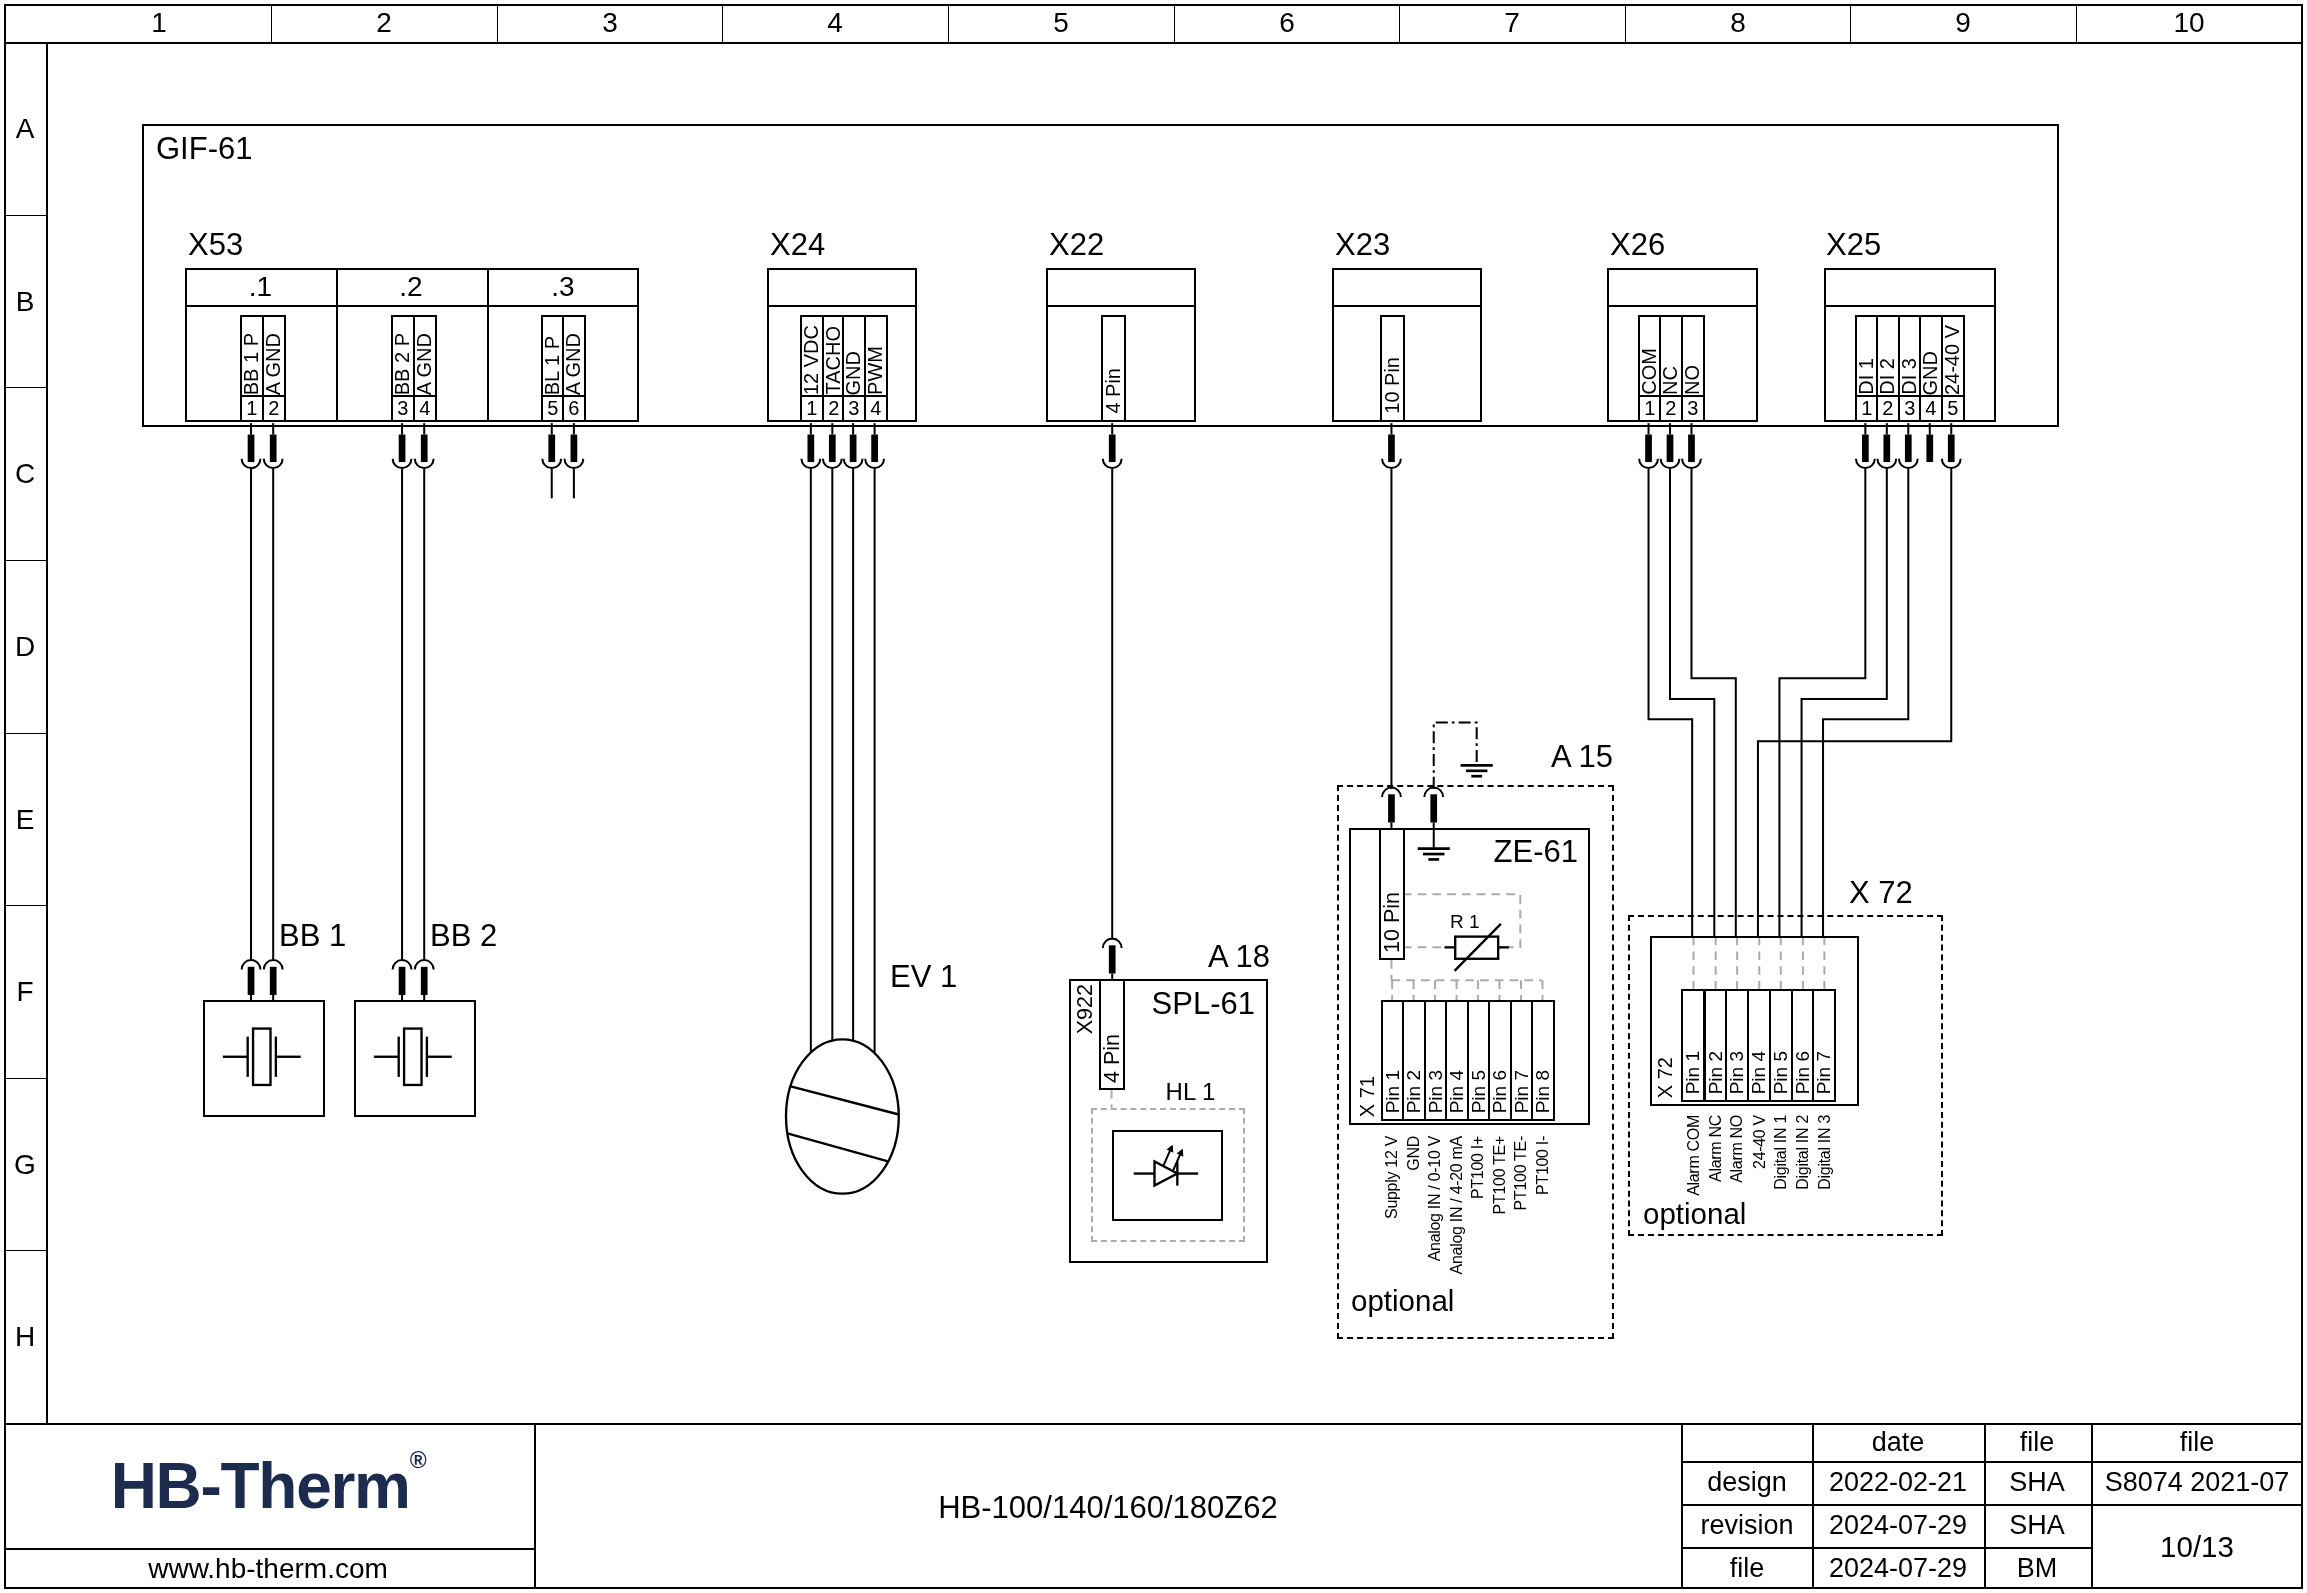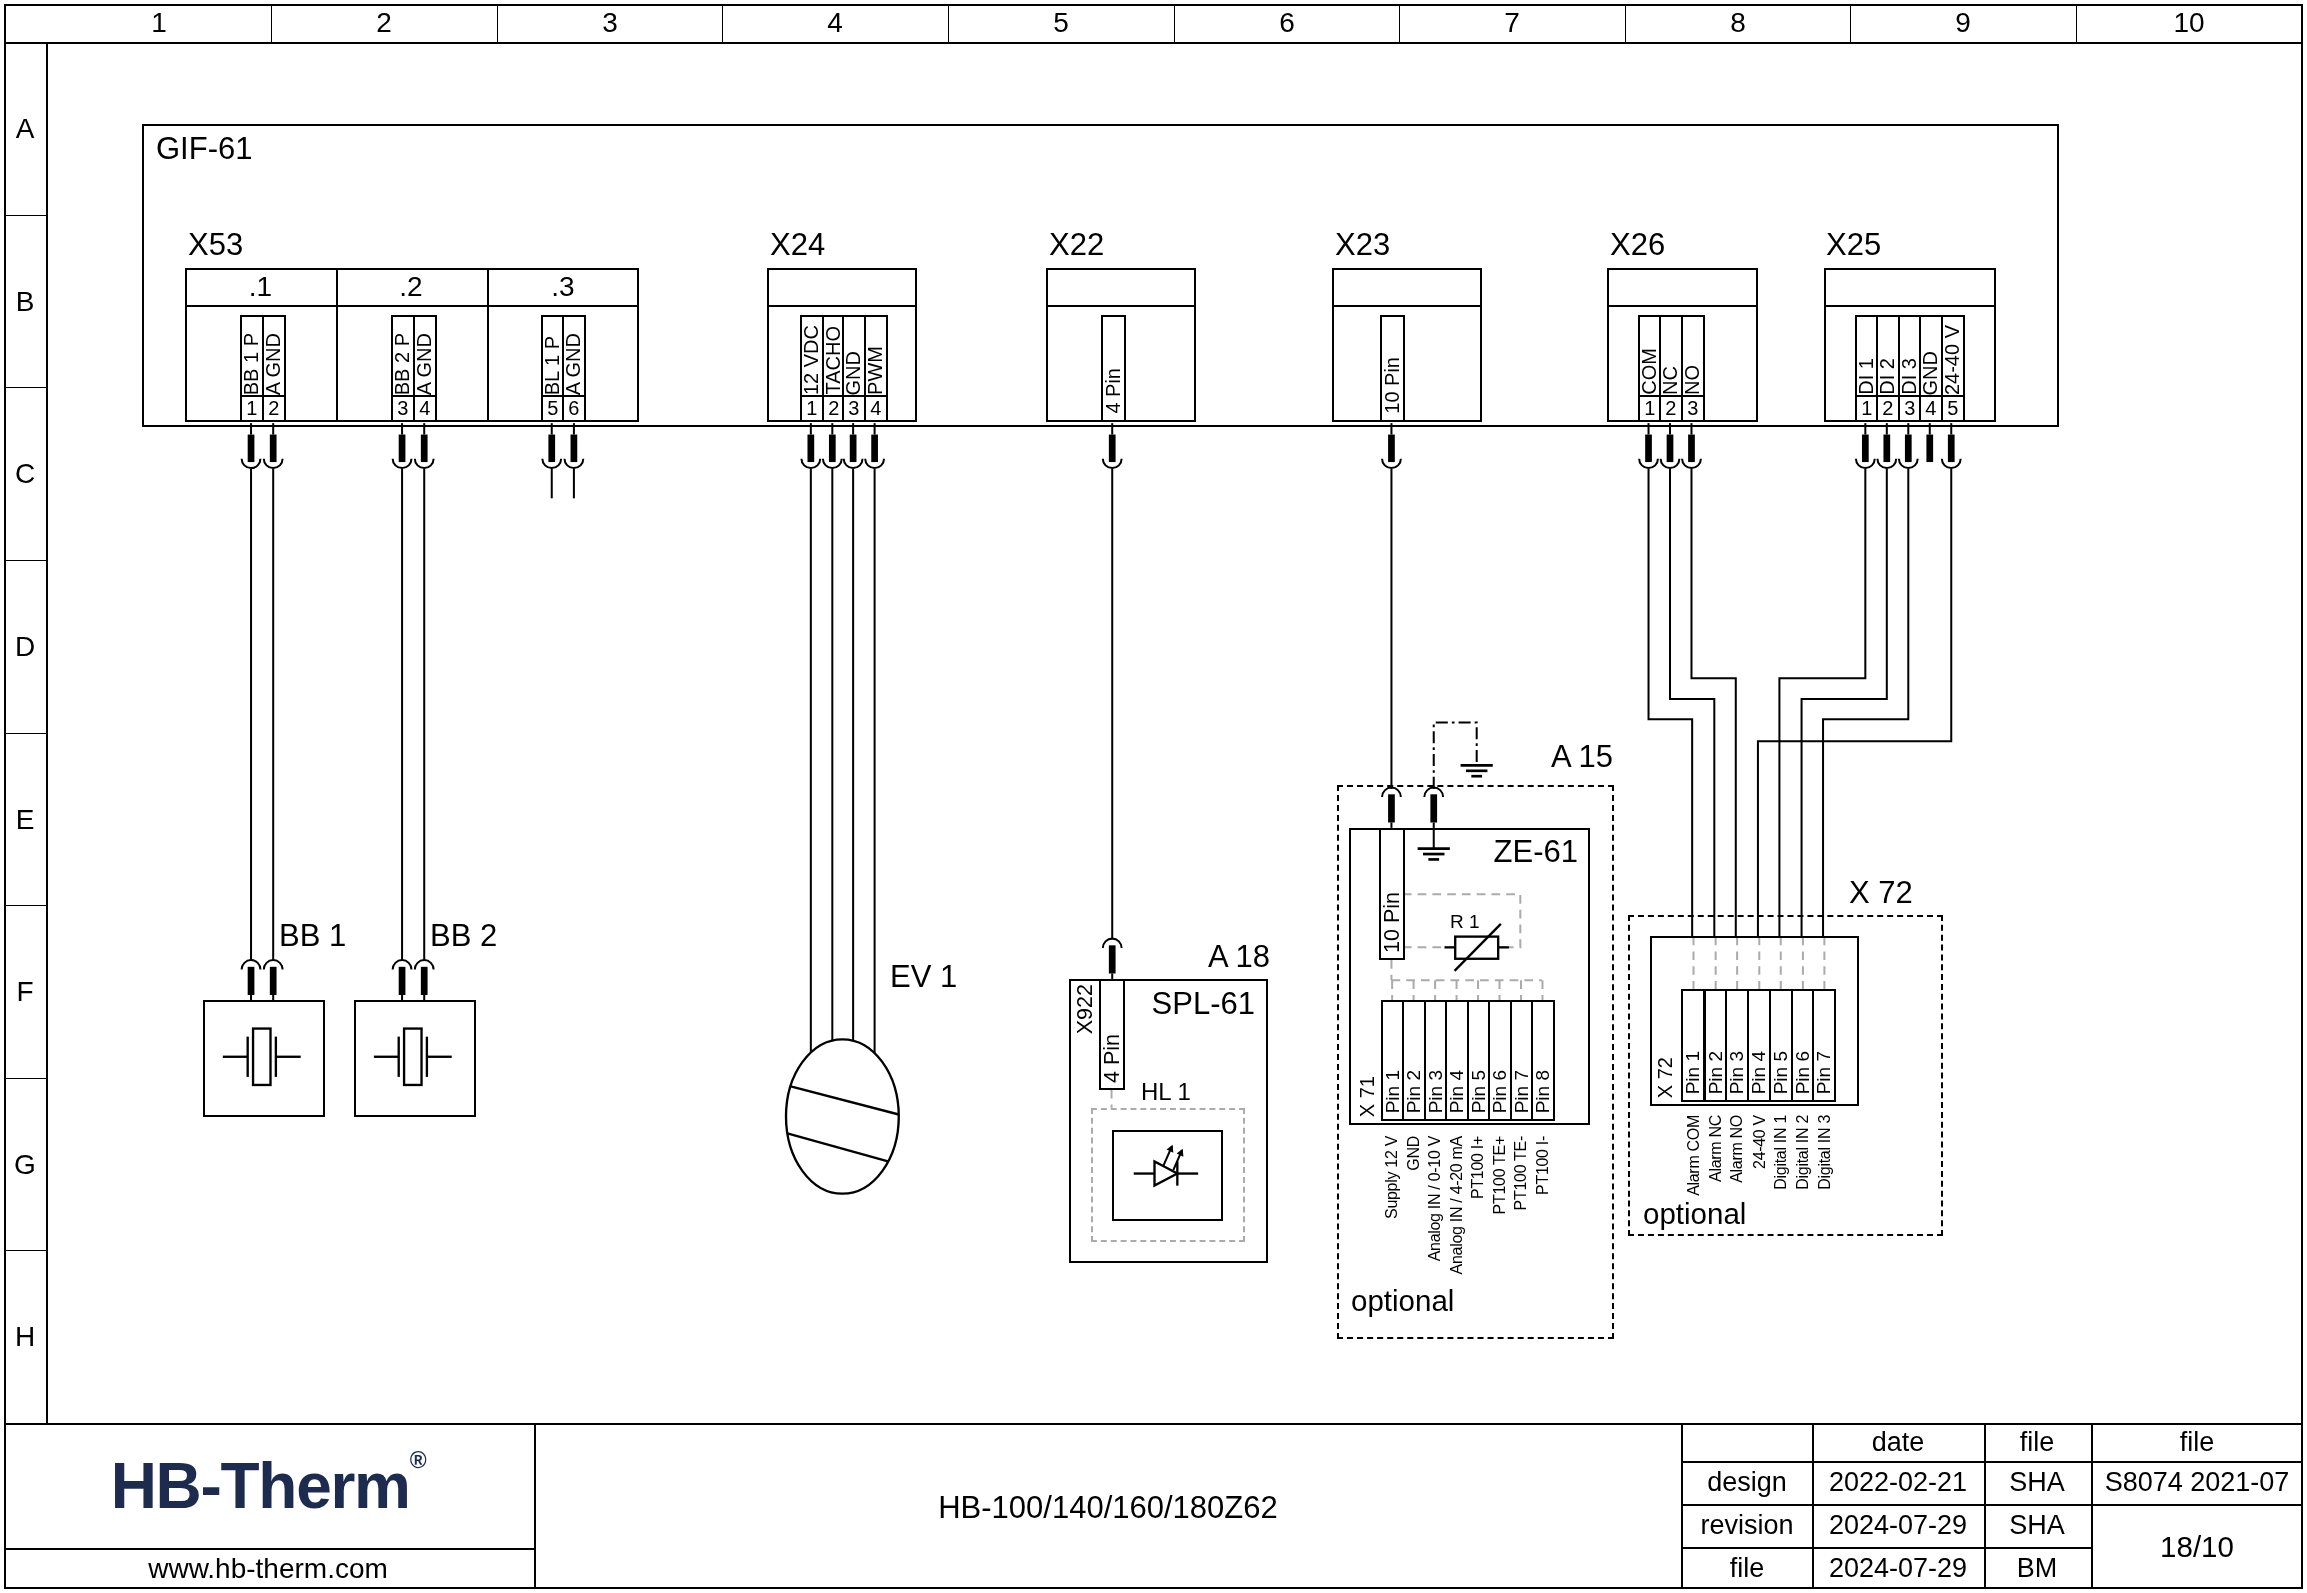--- a/index.html
+++ b/index.html
@@ -383,21 +383,21 @@
   <div class="lbl" style="left:1101px;top:988px;width:154px;text-align:right">SPL-61</div>
   <div class="pin" style="left:1099px;top:979px;width:26px;height:111px">
     <div class="pin-label-wrap" style="padding-bottom:5.4px">
       <span class="vtext" style="font-size:21.5px">4 Pin</span>
     </div>
   </div>
   <div class="vwrap-top" style="left:1075px;top:984px;width:21.5px;height:101px">
     <span class="vtext" style="font-size:21.5px">X922</span>
   </div>
   <div class="graydashbox" style="left:1091px;top:1108px;width:150px;height:130px"></div>
-  <div class="lbl-sm" style="left:1141px;top:1079px;width:99px;text-align:left">HL 1</div>
+  <div class="lbl-sm" style="left:1141px;top:1079px;width:99px;text-align:center">HL 1</div>
   <div class="box" style="left:1112px;top:1130px;width:107px;height:87px"></div>
 
   <div class="lbl" style="left:1551px;top:741px">A 15</div>
   <div class="dashbox" style="left:1337px;top:785px;width:273px;height:550px"></div>
   <div class="box" style="left:1349px;top:828px;width:237px;height:293px"></div>
   <div class="lbl" style="left:1430px;top:836px;width:148px;text-align:right">ZE-61</div>
   <div class="pin" style="left:1379px;top:828px;width:26px;height:132px">
     <div class="pin-label-wrap" style="padding-bottom:5.4px">
       <span class="vtext" style="font-size:21.5px">10 Pin</span>
     </div>
@@ -521,21 +521,21 @@
     <div class="tcell" style="left:2197px;top:1482px">S8074 2021-07</div>
 
     <div class="tcell" style="left:1747px;top:1525px">revision</div>
     <div class="tcell" style="left:1898px;top:1525px">2024-07-29</div>
     <div class="tcell" style="left:2037px;top:1525px">SHA</div>
 
     <div class="tcell" style="left:1747px;top:1568px">file</div>
     <div class="tcell" style="left:1898px;top:1568px">2024-07-29</div>
     <div class="tcell" style="left:2037px;top:1568px">BM</div>
 
-    <div class="tcell" style="left:2197px;top:1547px;font-size:29.5px">18/10</div>
+    <div class="tcell" style="left:2197px;top:1547px;font-size:29.5px">10/13</div>
   </div>
 <div class="vwrap-top" style="left: 1381px; top: 1136px; width: 21.5px; height: auto;">
       <span class="vtext" style="font-size: 16px; letter-spacing: -0.3px;">Supply 12 V</span>
     </div>
     <div class="vwrap-top" style="left: 1403px; top: 1136px; width: 21.5px; height: auto;">
       <span class="vtext" style="font-size: 16px; letter-spacing: -0.3px;">GND</span>
     </div>
     <div class="vwrap-top" style="left: 1424px; top: 1136px; width: 21.5px; height: auto;">
       <span class="vtext" style="font-size: 16px; letter-spacing: -0.3px;">Analog IN / 0-10 V</span>
     </div>

